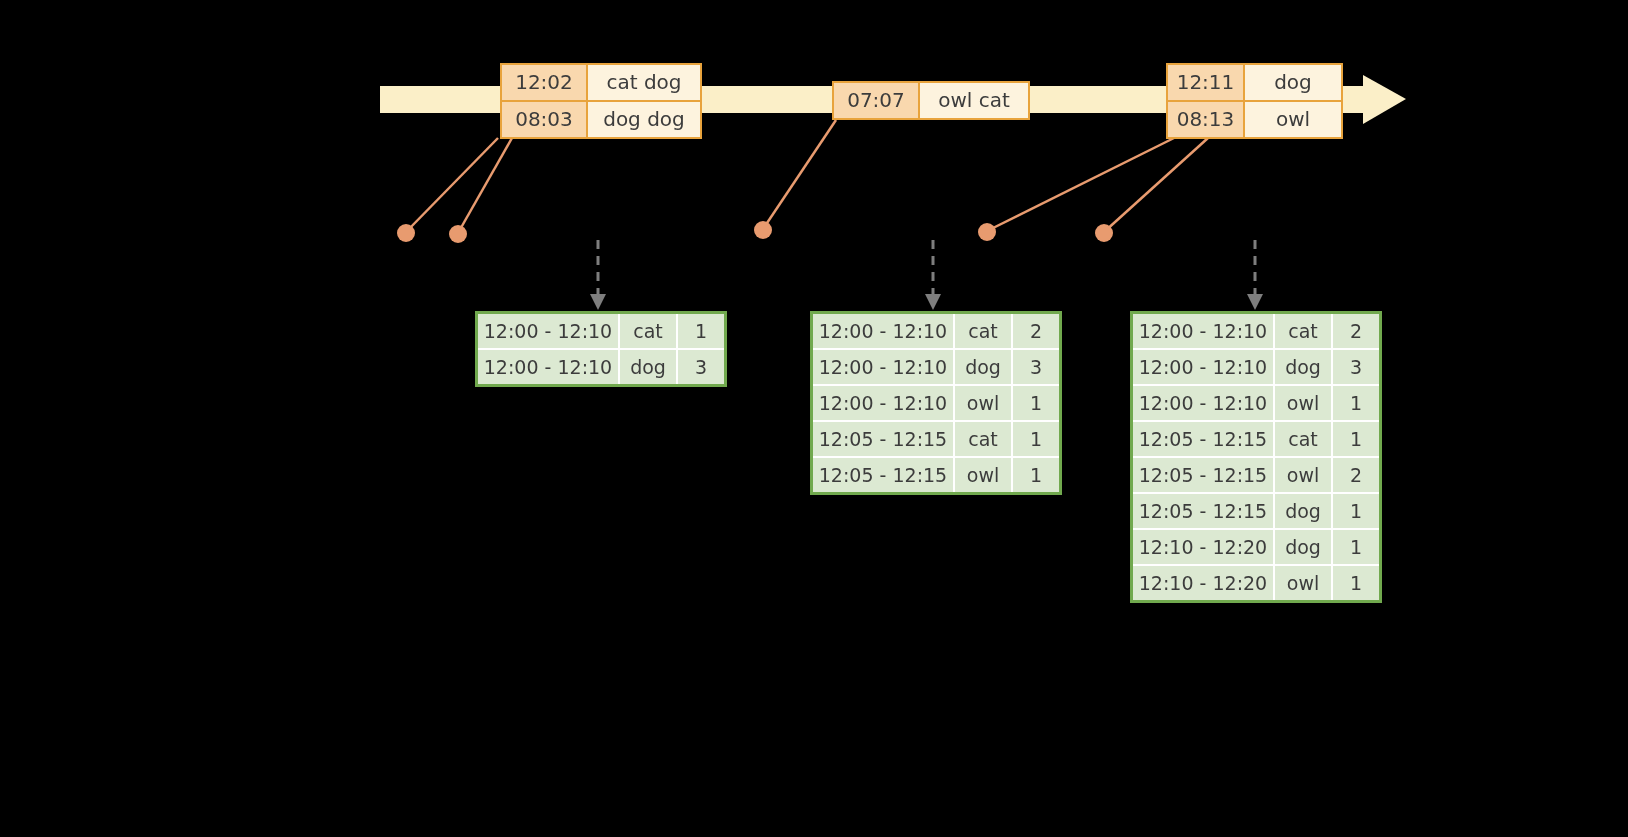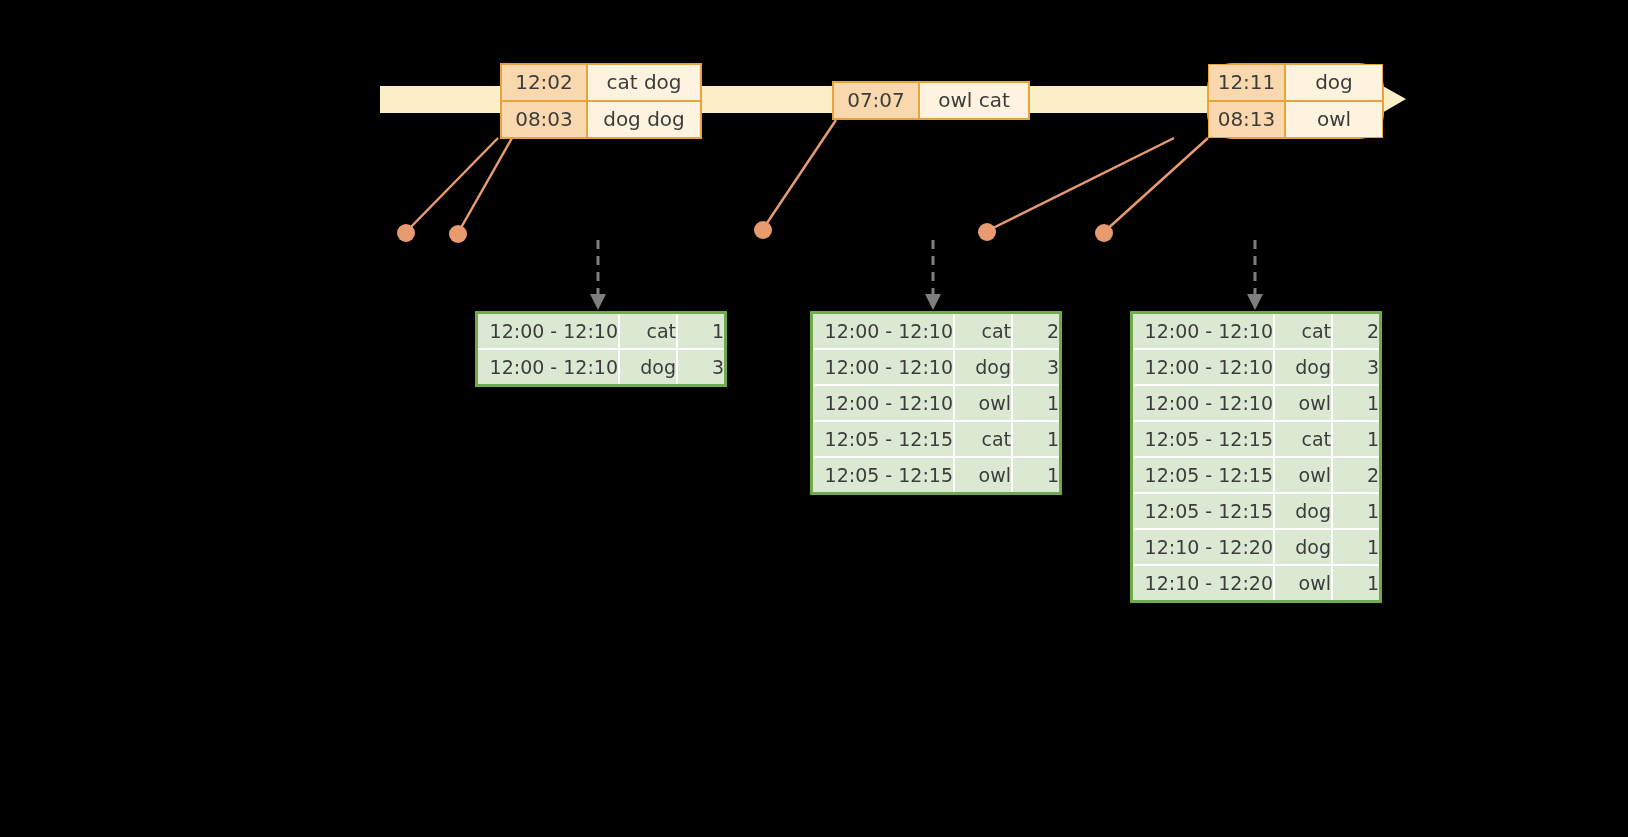--- a/index.html
+++ b/index.html
@@ -57,21 +57,21 @@
     border: 3px solid var(--table-border);
     background: var(--grid-line);
     width: 252px;
   }
   .t-row { display: flex; gap: 2px; }
   .t-row + .t-row { margin-top: 2px; }
   .t-cell {
     background: var(--table-cell-fill);
     height: 34px;
     line-height: 34px;
-    text-align: right;
+    text-align: center;
     font-size: 19px;
   }
   .t-window { width: 140px; }
   .t-word { width: 56px; }
   .t-count { width: 46px; }
 </style>
 </head>
 <body>
 
 <div class="canvas">
@@ -118,21 +118,21 @@
     </div>
   </div>
 
   <div class="event-box" style="left:832px; top:81px; --tcol:86px; --wcol:110px;">
     <div class="e-row">
       <div class="e-cell e-time">07:07</div>
       <div class="e-cell e-words">owl cat</div>
     </div>
   </div>
 
-  <div class="event-box" style="left:1207px; top:63px;border-radius:25px; --tcol:77px; --wcol:98px;">
+  <div class="event-box" style="left:1166px; top:63px; --tcol:77px; --wcol:98px;">
     <div class="e-row">
       <div class="e-cell e-time">12:11</div>
       <div class="e-cell e-words">dog</div>
     </div>
     <div class="e-row">
       <div class="e-cell e-time">08:13</div>
       <div class="e-cell e-words">owl</div>
     </div>
   </div>
 

